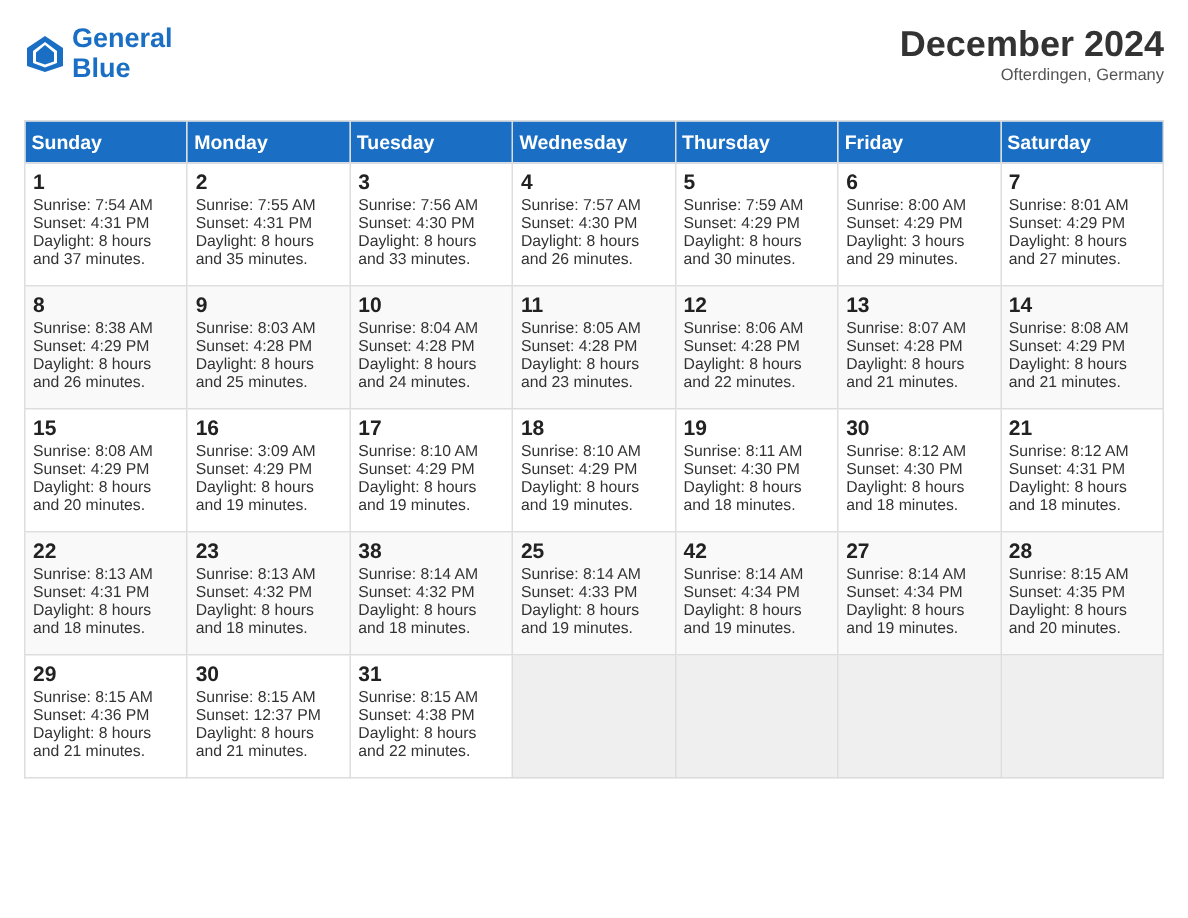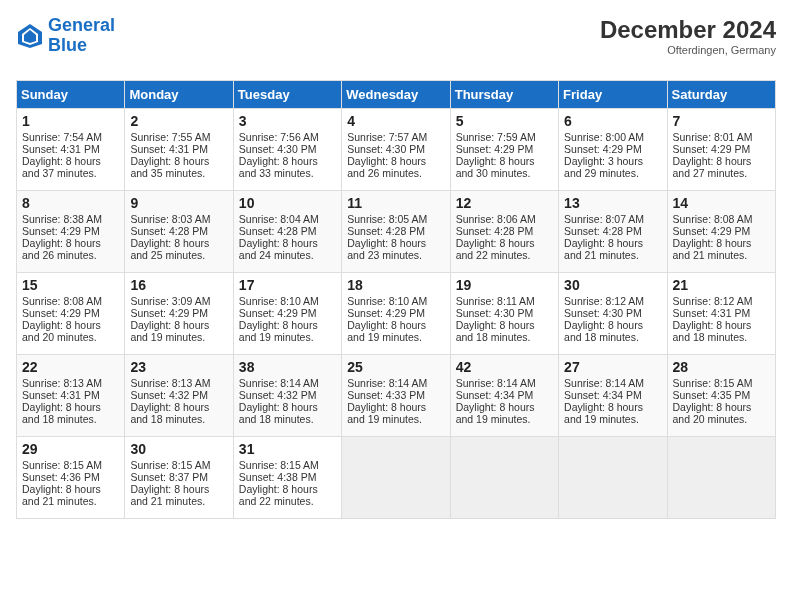--- a/index.html
+++ b/index.html
@@ -290,21 +290,21 @@
       <tr>
         <td>
         <span class="day-num">29</span>
         <span>Sunrise: 8:15 AM</span><br>
         <span>Sunset: 4:36 PM</span><br>
         <span>Daylight: 8 hours and 21 minutes.</span>
       </td>
         <td>
         <span class="day-num">30</span>
         <span>Sunrise: 8:15 AM</span><br>
-        <span>Sunset: 8:37 PM</span><br>
+        <span>Sunset: 12:37 PM</span><br>
         <span>Daylight: 8 hours and 21 minutes.</span>
       </td>
         <td>
         <span class="day-num">31</span>
         <span>Sunrise: 8:15 AM</span><br>
         <span>Sunset: 4:38 PM</span><br>
         <span>Daylight: 8 hours and 22 minutes.</span>
       </td>
         <td class="empty-cell"></td>
         <td class="empty-cell"></td>

